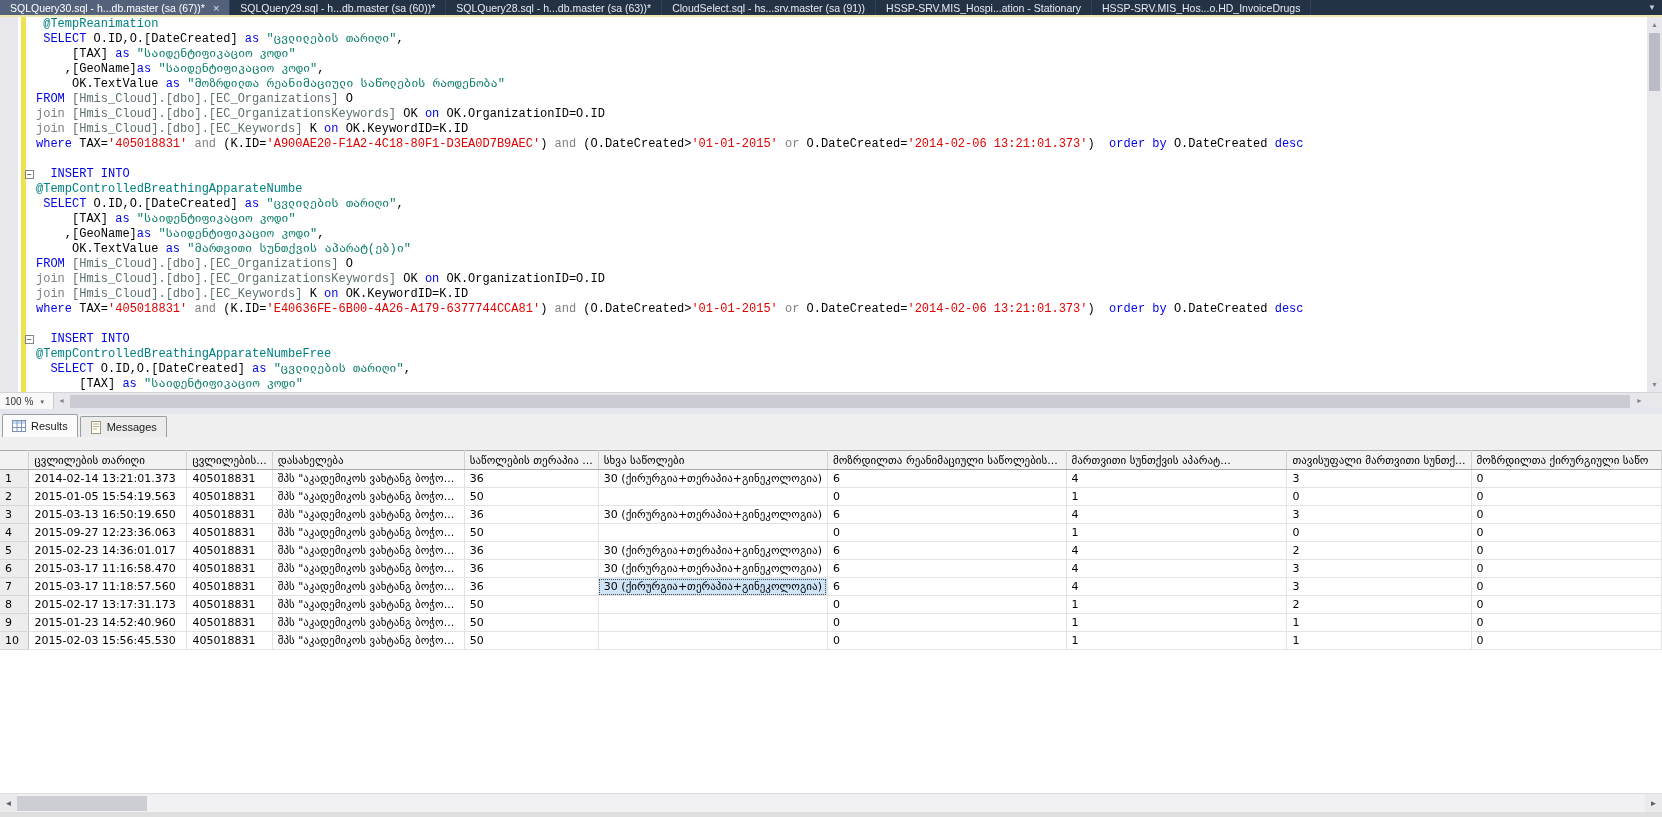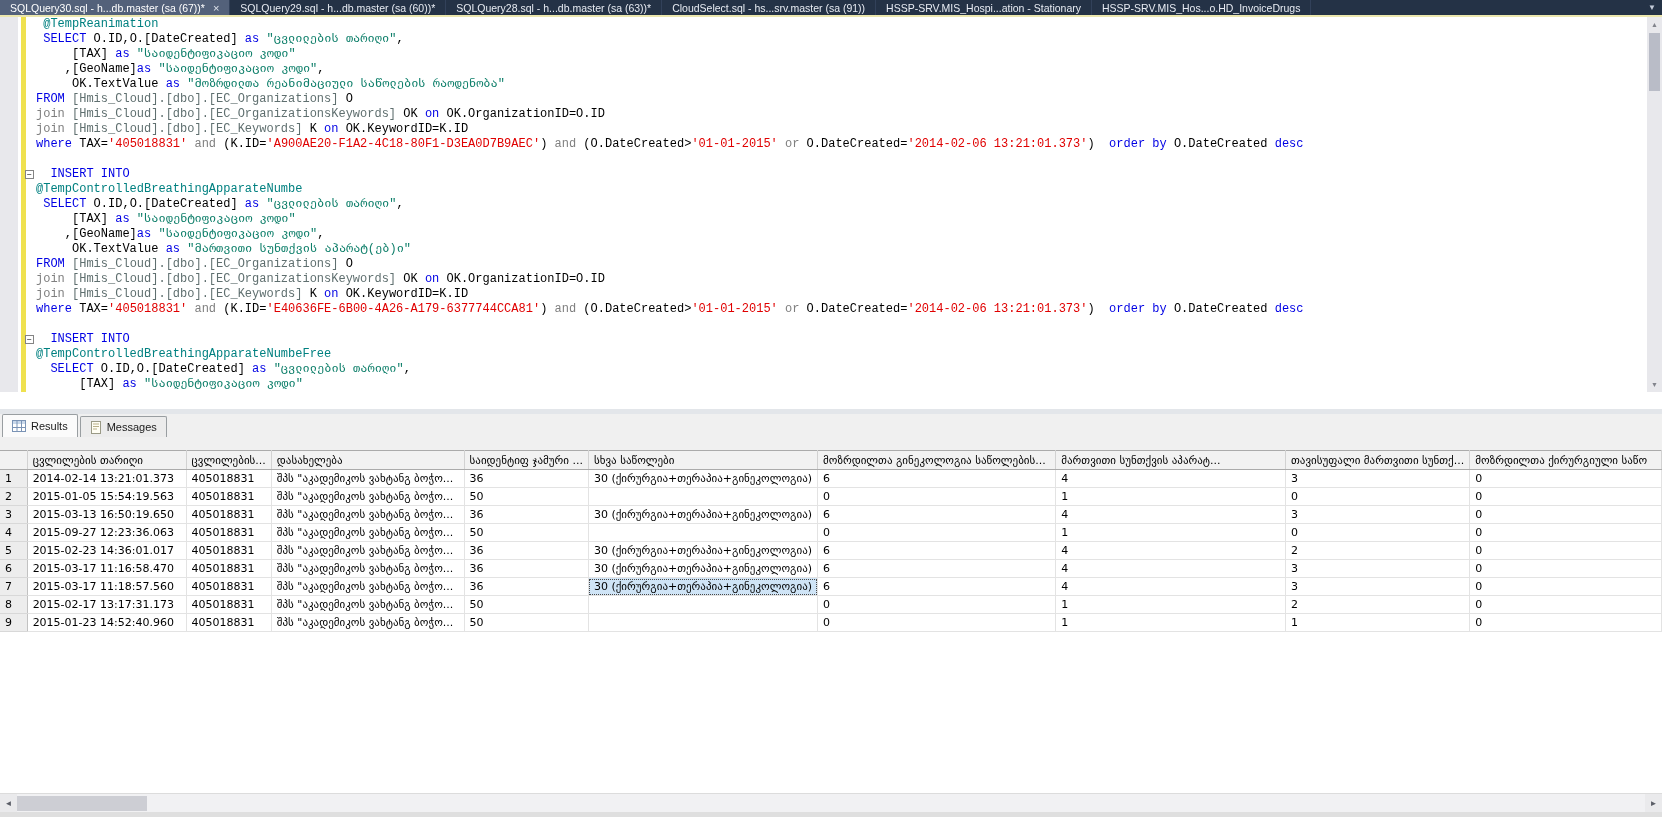--- a/index.html
+++ b/index.html
@@ -88,20 +88,30 @@
     <div class="code-area"><div class="code-line"><span style="color: rgb(0, 0, 0);"> </span><span style="color: rgb(0, 128, 128);">@TempReanimation</span></div><div class="code-line"><span style="color: rgb(0, 0, 0);"> </span><span style="color: rgb(0, 0, 228);">SELECT</span><span style="color: rgb(0, 0, 0);"> O.ID,O.[DateCreated] </span><span style="color: rgb(0, 0, 228);">as</span><span style="color: rgb(0, 0, 0);"> </span><span style="color: rgb(14, 127, 106);">"ცვლილების თარიღი"</span><span style="color: rgb(0, 0, 0);">,</span></div><div class="code-line"><span style="color: rgb(0, 0, 0);">     [TAX] </span><span style="color: rgb(0, 0, 228);">as</span><span style="color: rgb(0, 0, 0);"> </span><span style="color: rgb(14, 127, 106);">"საიდენტიფიკაციო კოდი"</span></div><div class="code-line"><span style="color: rgb(0, 0, 0);">    ,[GeoName]</span><span style="color: rgb(0, 0, 228);">as</span><span style="color: rgb(0, 0, 0);"> </span><span style="color: rgb(14, 127, 106);">"საიდენტიფიკაციო კოდი"</span><span style="color: rgb(0, 0, 0);">,</span></div><div class="code-line"><span style="color: rgb(0, 0, 0);">     OK.TextValue </span><span style="color: rgb(0, 0, 228);">as</span><span style="color: rgb(0, 0, 0);"> </span><span style="color: rgb(14, 127, 106);">"მოზრდილთა რეანიმაციული საწოლების რაოდენობა"</span></div><div class="code-line"><span style="color: rgb(0, 0, 228);">FROM</span><span style="color: rgb(0, 0, 0);"> </span><span style="color: rgb(95, 111, 111);">[Hmis_Cloud].[dbo].[EC_Organizations]</span><span style="color: rgb(0, 0, 0);"> O</span></div><div class="code-line"><span style="color: rgb(127, 127, 127);">join</span><span style="color: rgb(0, 0, 0);"> </span><span style="color: rgb(95, 111, 111);">[Hmis_Cloud].[dbo].[EC_OrganizationsKeywords]</span><span style="color: rgb(0, 0, 0);"> OK </span><span style="color: rgb(0, 0, 228);">on</span><span style="color: rgb(0, 0, 0);"> OK.OrganizationID=O.ID</span></div><div class="code-line"><span style="color: rgb(127, 127, 127);">join</span><span style="color: rgb(0, 0, 0);"> </span><span style="color: rgb(95, 111, 111);">[Hmis_Cloud].[dbo].[EC_Keywords]</span><span style="color: rgb(0, 0, 0);"> K </span><span style="color: rgb(0, 0, 228);">on</span><span style="color: rgb(0, 0, 0);"> OK.KeywordID=K.ID</span></div><div class="code-line"><span style="color: rgb(0, 0, 228);">where</span><span style="color: rgb(0, 0, 0);"> TAX=</span><span style="color: rgb(224, 0, 0);">'405018831'</span><span style="color: rgb(0, 0, 0);"> </span><span style="color: rgb(127, 127, 127);">and</span><span style="color: rgb(0, 0, 0);"> (K.ID=</span><span style="color: rgb(224, 0, 0);">'A900AE20-F1A2-4C18-80F1-D3EA0D7B9AEC'</span><span style="color: rgb(0, 0, 0);">) </span><span style="color: rgb(127, 127, 127);">and</span><span style="color: rgb(0, 0, 0);"> (O.DateCreated&gt;</span><span style="color: rgb(224, 0, 0);">'01-01-2015'</span><span style="color: rgb(0, 0, 0);"> </span><span style="color: rgb(127, 127, 127);">or</span><span style="color: rgb(0, 0, 0);"> O.DateCreated=</span><span style="color: rgb(224, 0, 0);">'2014-02-06 13:21:01.373'</span><span style="color: rgb(0, 0, 0);">)  </span><span style="color: rgb(0, 0, 228);">order by</span><span style="color: rgb(0, 0, 0);"> O.DateCreated </span><span style="color: rgb(0, 0, 228);">desc</span></div><div class="code-line"></div><div class="code-line"><span style="color: rgb(0, 0, 0);">  </span><span style="color: rgb(0, 0, 228);">INSERT INTO</span></div><div class="code-line"><span style="color: rgb(0, 128, 128);">@TempControlledBreathingApparateNumbe</span></div><div class="code-line"><span style="color: rgb(0, 0, 0);"> </span><span style="color: rgb(0, 0, 228);">SELECT</span><span style="color: rgb(0, 0, 0);"> O.ID,O.[DateCreated] </span><span style="color: rgb(0, 0, 228);">as</span><span style="color: rgb(0, 0, 0);"> </span><span style="color: rgb(14, 127, 106);">"ცვლილების თარიღი"</span><span style="color: rgb(0, 0, 0);">,</span></div><div class="code-line"><span style="color: rgb(0, 0, 0);">     [TAX] </span><span style="color: rgb(0, 0, 228);">as</span><span style="color: rgb(0, 0, 0);"> </span><span style="color: rgb(14, 127, 106);">"საიდენტიფიკაციო კოდი"</span></div><div class="code-line"><span style="color: rgb(0, 0, 0);">    ,[GeoName]</span><span style="color: rgb(0, 0, 228);">as</span><span style="color: rgb(0, 0, 0);"> </span><span style="color: rgb(14, 127, 106);">"საიდენტიფიკაციო კოდი"</span><span style="color: rgb(0, 0, 0);">,</span></div><div class="code-line"><span style="color: rgb(0, 0, 0);">     OK.TextValue </span><span style="color: rgb(0, 0, 228);">as</span><span style="color: rgb(0, 0, 0);"> </span><span style="color: rgb(14, 127, 106);">"მართვითი სუნთქვის აპარატ(ებ)ი"</span></div><div class="code-line"><span style="color: rgb(0, 0, 228);">FROM</span><span style="color: rgb(0, 0, 0);"> </span><span style="color: rgb(95, 111, 111);">[Hmis_Cloud].[dbo].[EC_Organizations]</span><span style="color: rgb(0, 0, 0);"> O</span></div><div class="code-line"><span style="color: rgb(127, 127, 127);">join</span><span style="color: rgb(0, 0, 0);"> </span><span style="color: rgb(95, 111, 111);">[Hmis_Cloud].[dbo].[EC_OrganizationsKeywords]</span><span style="color: rgb(0, 0, 0);"> OK </span><span style="color: rgb(0, 0, 228);">on</span><span style="color: rgb(0, 0, 0);"> OK.OrganizationID=O.ID</span></div><div class="code-line"><span style="color: rgb(127, 127, 127);">join</span><span style="color: rgb(0, 0, 0);"> </span><span style="color: rgb(95, 111, 111);">[Hmis_Cloud].[dbo].[EC_Keywords]</span><span style="color: rgb(0, 0, 0);"> K </span><span style="color: rgb(0, 0, 228);">on</span><span style="color: rgb(0, 0, 0);"> OK.KeywordID=K.ID</span></div><div class="code-line"><span style="color: rgb(0, 0, 228);">where</span><span style="color: rgb(0, 0, 0);"> TAX=</span><span style="color: rgb(224, 0, 0);">'405018831'</span><span style="color: rgb(0, 0, 0);"> </span><span style="color: rgb(127, 127, 127);">and</span><span style="color: rgb(0, 0, 0);"> (K.ID=</span><span style="color: rgb(224, 0, 0);">'E40636FE-6B00-4A26-A179-6377744CCA81'</span><span style="color: rgb(0, 0, 0);">) </span><span style="color: rgb(127, 127, 127);">and</span><span style="color: rgb(0, 0, 0);"> (O.DateCreated&gt;</span><span style="color: rgb(224, 0, 0);">'01-01-2015'</span><span style="color: rgb(0, 0, 0);"> </span><span style="color: rgb(127, 127, 127);">or</span><span style="color: rgb(0, 0, 0);"> O.DateCreated=</span><span style="color: rgb(224, 0, 0);">'2014-02-06 13:21:01.373'</span><span style="color: rgb(0, 0, 0);">)  </span><span style="color: rgb(0, 0, 228);">order by</span><span style="color: rgb(0, 0, 0);"> O.DateCreated </span><span style="color: rgb(0, 0, 228);">desc</span></div><div class="code-line"></div><div class="code-line"><span style="color: rgb(0, 0, 0);">  </span><span style="color: rgb(0, 0, 228);">INSERT INTO</span></div><div class="code-line"><span style="color: rgb(0, 128, 128);">@TempControlledBreathingApparateNumbeFree</span></div><div class="code-line"><span style="color: rgb(0, 0, 0);">  </span><span style="color: rgb(0, 0, 228);">SELECT</span><span style="color: rgb(0, 0, 0);"> O.ID,O.[DateCreated] </span><span style="color: rgb(0, 0, 228);">as</span><span style="color: rgb(0, 0, 0);"> </span><span style="color: rgb(14, 127, 106);">"ცვლილების თარიღი"</span><span style="color: rgb(0, 0, 0);">,</span></div><div class="code-line"><span style="color: rgb(0, 0, 0);">      [TAX] </span><span style="color: rgb(0, 0, 228);">as</span><span style="color: rgb(0, 0, 0);"> </span><span style="color: rgb(14, 127, 106);">"საიდენტიფიკაციო კოდი"</span></div></div>
     <div class="vscroll">
       <div class="sb-btn" style="top:0;">▲</div>
       <div class="vthumb"></div>
       <div class="sb-btn" style="bottom:0;">▼</div>
     </div>
   <div class="collapse-box" style="top: 153px;">−</div>
       <div class="collapse-box" style="top: 318px;">−</div>
     </div>
 
+  <div class="hscroll-row">
+    <div class="zoom-combo">
+      <span>100 %</span>
+      <span class="dd">▼</span>
+    </div>
+    <div class="sb-btn hleft">◄</div>
+    <div class="hthumb"></div>
+    <div class="sb-btn hright">►</div>
+    <div class="hcorner"></div>
+  </div>
 
   <div class="splitter"></div>
 
   <div class="results">
     <div class="rtabs">
       <div class="rtab active">
         <span class="ricon">
           <svg width="14" height="12" viewBox="0 0 14 12">
               <rect x="0.5" y="0.5" width="13" height="11" fill="#ffffff" stroke="#7a93b5"></rect>
               <rect x="1" y="1" width="12" height="3" fill="#c9d8ea"></rect>
@@ -137,23 +147,23 @@
             <col style="width: 266px;">
             <col style="width: 177px;">
             <col style="width: 197px;">
           </colgroup>
         <thead>
             <tr>
               <th></th>
               <th>ცვლილების თარიღი</th>
               <th>ცვლილების...</th>
               <th>დასახელება</th>
-              <th>საიდენტიფ ჯამური ...</th>
+              <th>საწოლების თერაპია ...</th>
               <th>სხვა საწოლები</th>
-              <th>მოზრდილთა გინეკოლოგია საწოლების...</th>
+              <th>მოზრდილთა რეანიმაციული საწოლების...</th>
               <th>მართვითი სუნთქვის აპარატ...</th>
               <th>თავისუფალი მართვითი სუნთქ...</th>
               <th>მოზრდილთა ქირურგიული საწო</th>
             </tr>
           </thead>
         <tbody>
             <tr>
               <td class="rowhead">1</td>
               <td>2014-02-14 13:21:01.373</td>
               <td>405018831</td>
@@ -245,20 +255,32 @@
               <td>50</td>
               <td></td>
               <td>0</td>
               <td>1</td>
               <td>2</td>
               <td>0</td>
             </tr>
             <tr>
               <td class="rowhead">9</td>
               <td>2015-01-23 14:52:40.960</td>
+              <td>405018831</td>
+              <td>შპს "აკადემიკოს ვახტანგ ბოჭო...</td>
+              <td>50</td>
+              <td></td>
+              <td>0</td>
+              <td>1</td>
+              <td>1</td>
+              <td>0</td>
+            </tr>
+            <tr>
+              <td class="rowhead">10</td>
+              <td>2015-02-03 15:56:45.530</td>
               <td>405018831</td>
               <td>შპს "აკადემიკოს ვახტანგ ბოჭო...</td>
               <td>50</td>
               <td></td>
               <td>0</td>
               <td>1</td>
               <td>1</td>
               <td>0</td>
             </tr>
           </tbody>

